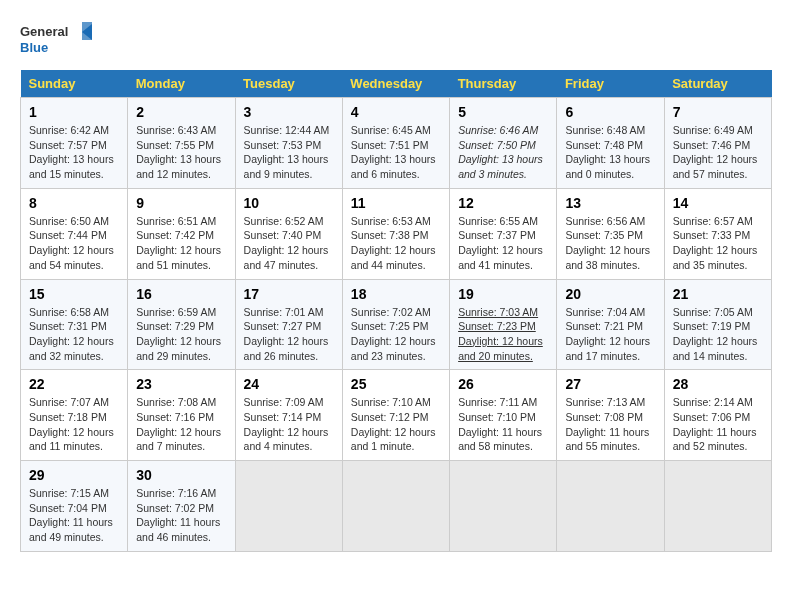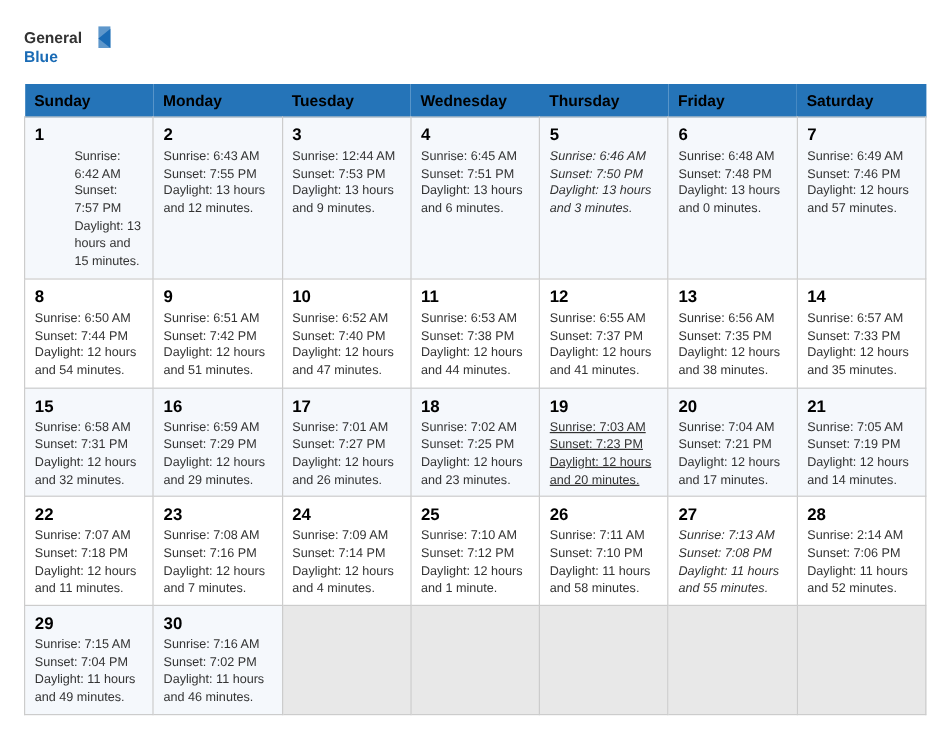--- a/index.html
+++ b/index.html
@@ -33,21 +33,21 @@
       font-size: 14px;
       color: #555;
     }
     table {
       width: 100%;
       border-collapse: collapse;
       font-size: 11px;
     }
     thead th {
       background-color: #2574b8;
-      color: #000000;
+      color: #fde047;
       text-align: left;
       padding: 6px 8px;
       font-size: 13px;
       font-weight: bold;
     }
     tbody td {
       vertical-align: top;
       padding: 6px 8px;
       border: 1px solid #ccc;
       width: 14.28%;
@@ -101,21 +101,21 @@
         <th>Wednesday</th>
         <th>Thursday</th>
         <th>Friday</th>
         <th>Saturday</th>
       </tr>
   </thead>
   <tbody id="calendar-body">
       <tr>
         <td>
           <span class="day-num">1</span>
-          <div class="day-info" style="white-space: pre-line; margin-left: 33px;">Sunrise: 6:42 AM
+          <div class="day-info" style="white-space: pre-line;">Sunrise: 6:42 AM
 Sunset: 7:57 PM
 Daylight: 13 hours and 15 minutes.</div>
         </td>
         <td>
           <span class="day-num">2</span>
           <div class="day-info" style="white-space: pre-line;">Sunrise: 6:43 AM
 Sunset: 7:55 PM
 Daylight: 13 hours and 12 minutes.</div>
         </td>
         <td>
@@ -263,21 +263,21 @@
 Daylight: 12 hours and 1 minute.</div>
         </td>
         <td>
           <span class="day-num">26</span>
           <div class="day-info" style="white-space: pre-line;">Sunrise: 7:11 AM
 Sunset: 7:10 PM
 Daylight: 11 hours and 58 minutes.</div>
         </td>
         <td>
           <span class="day-num">27</span>
-          <div class="day-info" style="white-space: pre-line; font-style: italic;">Sunrise: 7:13 AM
+          <div class="day-info" style="white-space: pre-line;">Sunrise: 7:13 AM
 Sunset: 7:08 PM
 Daylight: 11 hours and 55 minutes.</div>
         </td>
         <td>
           <span class="day-num">28</span>
           <div class="day-info" style="white-space: pre-line;">Sunrise: 2:14 AM
 Sunset: 7:06 PM
 Daylight: 11 hours and 52 minutes.</div>
         </td>
       </tr>

